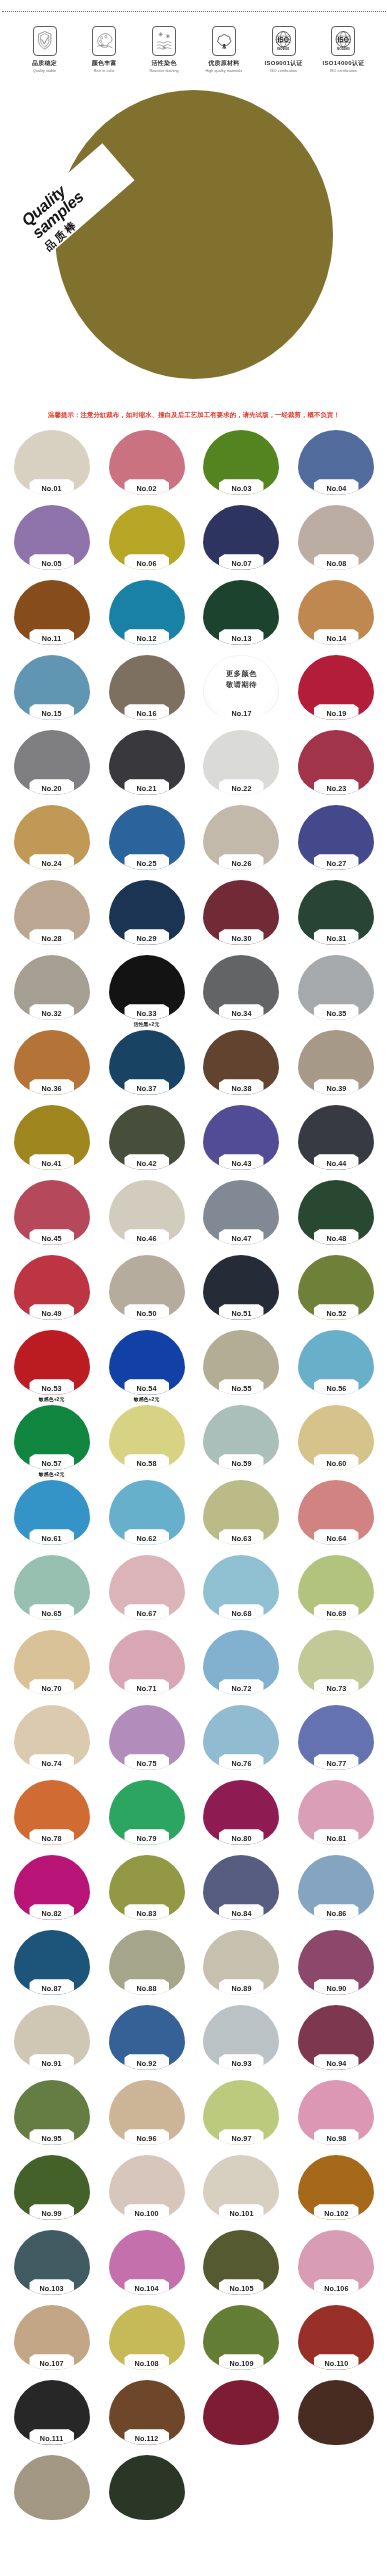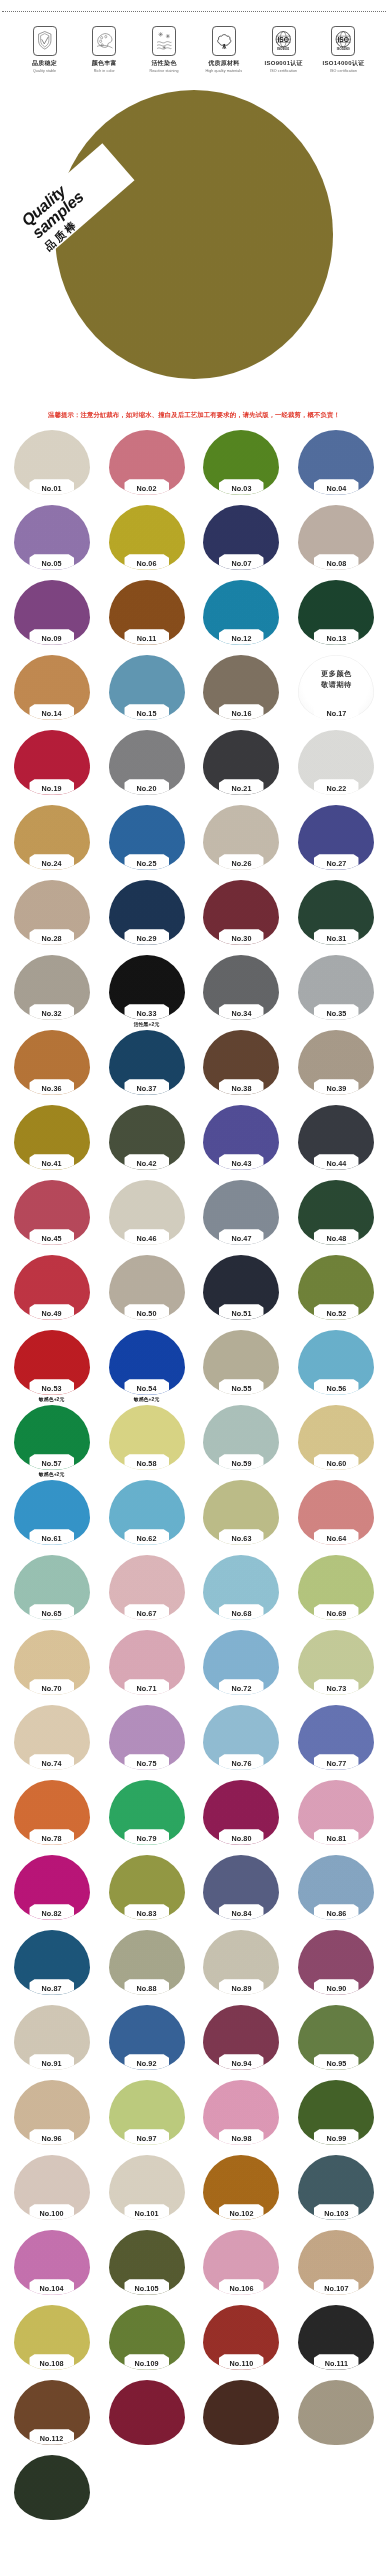--- a/index.html
+++ b/index.html
@@ -278,27 +278,20 @@
         </div>
       </div>
       <div class="cell">
         <div class="swatch" style="background-color:#cfc0b4">
           <div class="notch">
             <span class="code">No.08</span>
           </div>
         </div>
       </div>
       <div class="cell">
-        <div class="swatch" style="background-color:#8a4b8e">
-          <div class="notch">
-            <span class="code">No.09</span>
-          </div>
-        </div>
-      </div>
-      <div class="cell">
         <div class="swatch" style="background-color:#95551e">
           <div class="notch">
             <span class="code">No.11</span>
           </div>
         </div>
       </div>
       <div class="cell">
         <div class="swatch" style="background-color:#1c8fb8">
           <div class="notch">
             <span class="code">No.12</span>
@@ -366,20 +359,27 @@
         </div>
       </div>
       <div class="cell">
         <div class="swatch" style="background-color:#f2f2ee">
           <div class="notch">
             <span class="code">No.22</span>
           </div>
         </div>
       </div>
       <div class="cell">
+        <div class="swatch" style="background-color:#b33a52">
+          <div class="notch">
+            <span class="code">No.23</span>
+          </div>
+        </div>
+      </div>
+      <div class="cell">
         <div class="swatch" style="background-color:#d6a95e">
           <div class="notch">
             <span class="code">No.24</span>
           </div>
         </div>
       </div>
       <div class="cell">
         <div class="swatch" style="background-color:#2f6fae">
           <div class="notch">
             <span class="code">No.25</span>
@@ -832,20 +832,27 @@
         </div>
       </div>
       <div class="cell">
         <div class="swatch" style="background-color:#3c6ba6">
           <div class="notch">
             <span class="code">No.92</span>
           </div>
         </div>
       </div>
       <div class="cell">
+        <div class="swatch" style="background-color:#cfd8dc">
+          <div class="notch">
+            <span class="code">No.93</span>
+          </div>
+        </div>
+      </div>
+      <div class="cell">
         <div class="swatch" style="background-color:#8a3d58">
           <div class="notch">
             <span class="code">No.94</span>
           </div>
         </div>
       </div>
       <div class="cell">
         <div class="swatch" style="background-color:#6f8a4a">
           <div class="notch">
             <span class="code">No.95</span>

